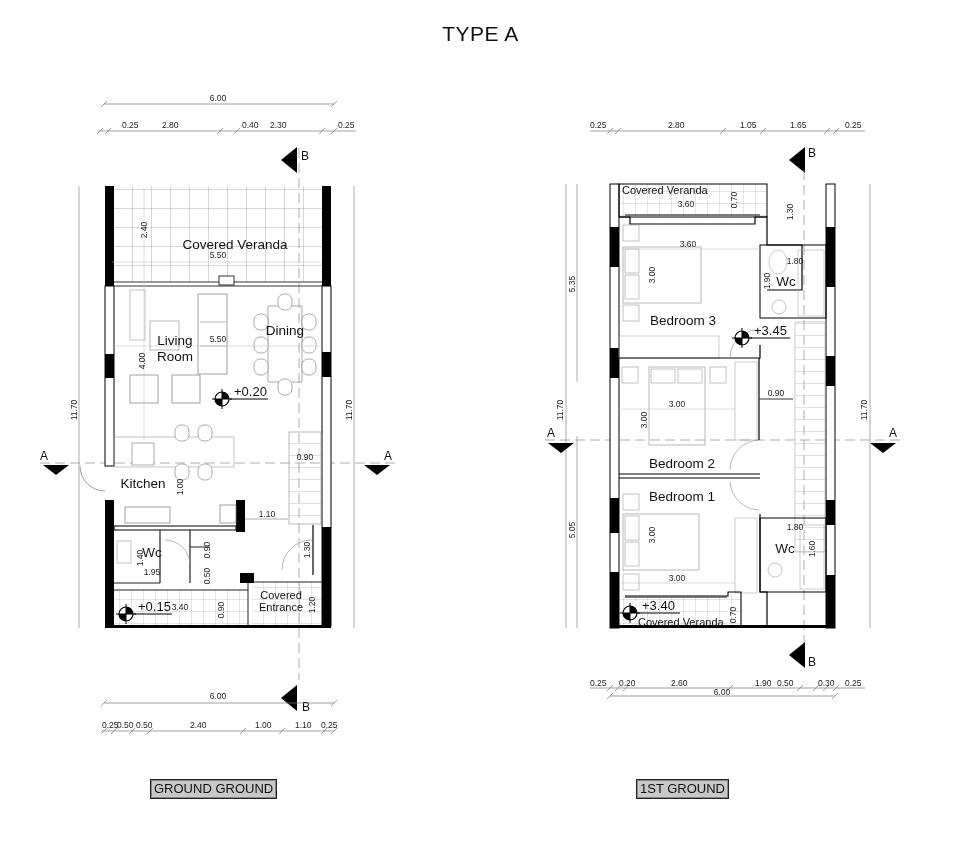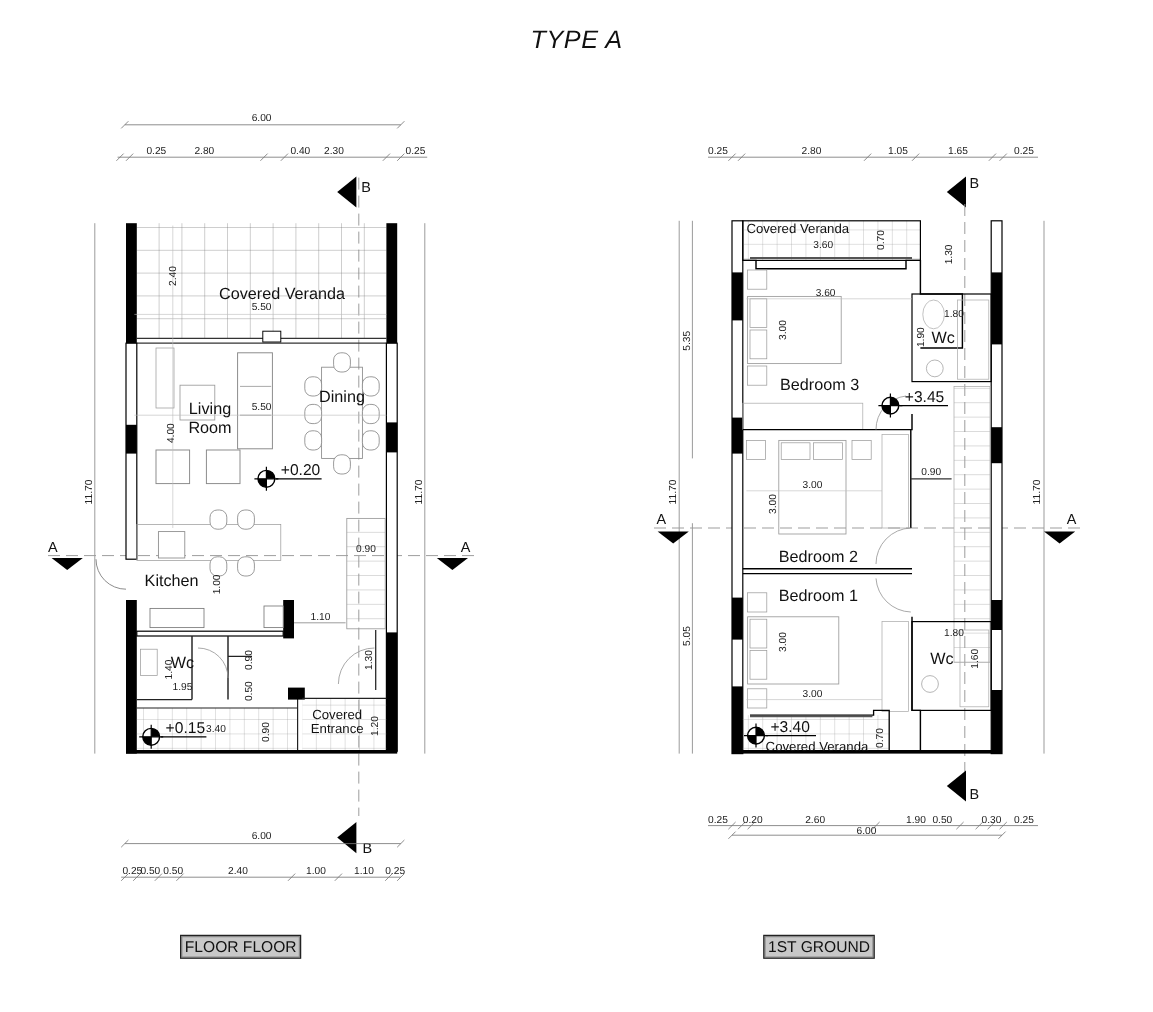--- a/index.html
+++ b/index.html
@@ -1,17 +1,17 @@
 <!DOCTYPE html>
 <html><head>
 <meta charset="utf-8">
 <style>
   html,body{margin:0;padding:0;background:#fff;}
   body{width:961px;height:843px;position:relative;overflow:hidden;font-family:"Liberation Sans",sans-serif;color:#111;}
-  #title{position:absolute;left:0;width:961px;top:22px;text-align:center;font-size:21px;letter-spacing:0.5px;font-style:italic;}
+  #title{position:absolute;left:0;width:961px;top:22px;text-align:center;font-size:21px;letter-spacing:0.5px;}
   svg{position:absolute;left:0;top:0;}
   .t{font-family:"Liberation Sans",sans-serif;fill:#111;}
   .dim{font-family:"Liberation Sans Narrow","Liberation Sans",sans-serif;font-size:8.5px;fill:#222;}
   .room{font-size:13.5px;}
   .lvl{font-size:13px;}
   .tag{position:absolute;top:779px;background:#c8c8c8;border:1px solid #222;box-shadow:inset 0 0 0 1px #888;font-size:13px;padding:1px 3px;line-height:16px;}
 </style>
 </head>
 <body>
 
@@ -328,14 +328,14 @@
     <text class="dim" x="619" y="686">0.20</text>
     <text class="dim" x="671" y="686">2.60</text>
     <text class="dim" x="755" y="686">1.90</text>
     <text class="dim" x="777" y="686">0.50</text>
     <text class="dim" x="818" y="686">0.30</text>
     <text class="dim" x="845" y="686">0.25</text>
     <text class="dim" x="722" y="695" text-anchor="middle">6.00</text>
   </g>
 </svg>
 
-<div class="tag" style="left:150px;">FLOOR FLOOR</div>
+<div class="tag" style="left:150px;">GROUND GROUND</div>
 <div class="tag" style="left:636px;">1ST GROUND</div>
 
 </body></html>

